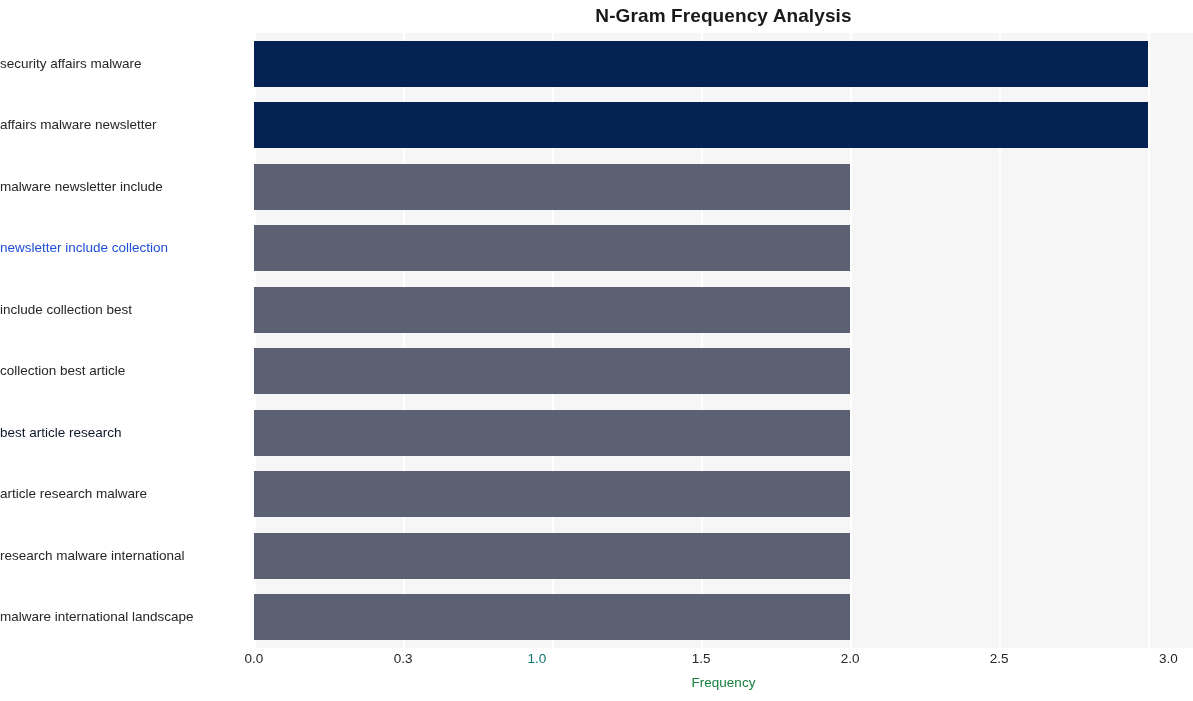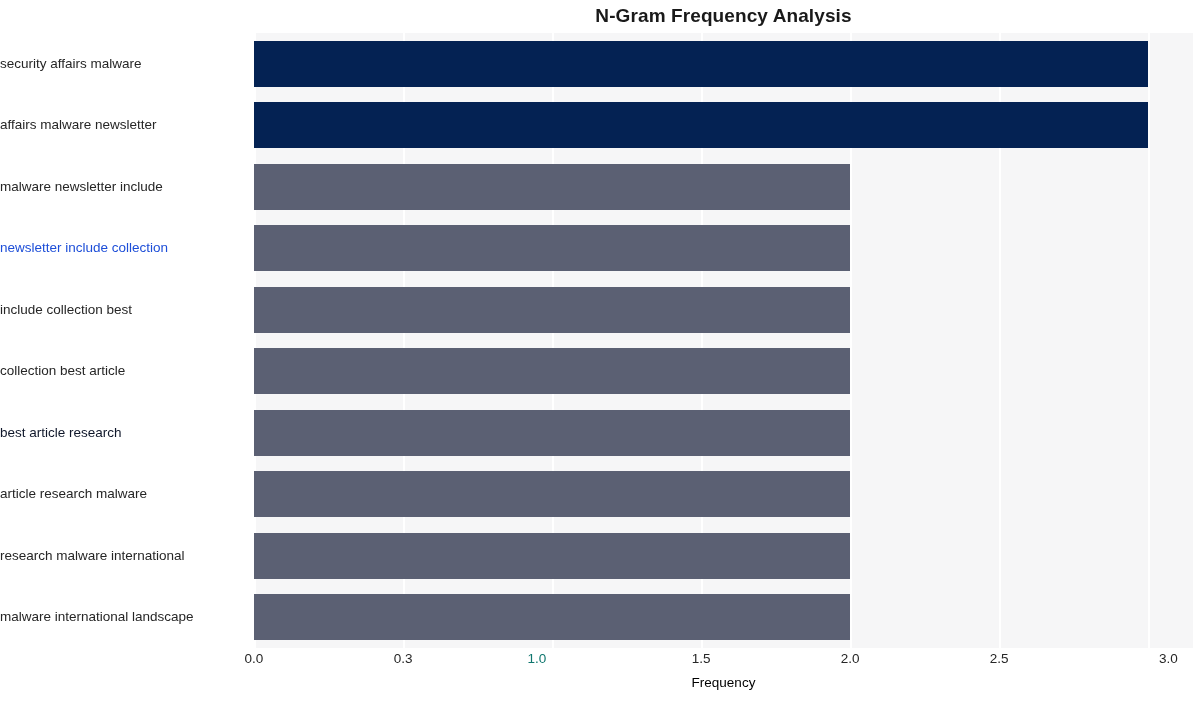--- a/index.html
+++ b/index.html
@@ -158,15 +158,15 @@
   <div id="x-tick-layer">
       <div class="xtick" style="left: 0px; color: rgb(38, 38, 38);">0.0</div>
       <div class="xtick" style="left: 149.048px; color: rgb(38, 38, 38);">0.3</div>
       <div class="xtick" style="left: 283px; color: #0f766e;">1.0</div>
       <div class="xtick" style="left: 447.143px; color: rgb(38, 38, 38);">1.5</div>
       <div class="xtick" style="left: 596.19px; color: rgb(38, 38, 38);">2.0</div>
       <div class="xtick" style="left: 745.238px; color: rgb(38, 38, 38); text-align: center;">2.5</div>
       <div class="xtick" style="left: 894.286px; color: rgb(38, 38, 38); margin-left: 20px;">3.0</div>
     </div>
 
-  <div id="x-axis-label" style="color: #000000;">Frequency</div>
+  <div id="x-axis-label" style="color: #15803d;">Frequency</div>
 
 </div>
 
 </body></html>

